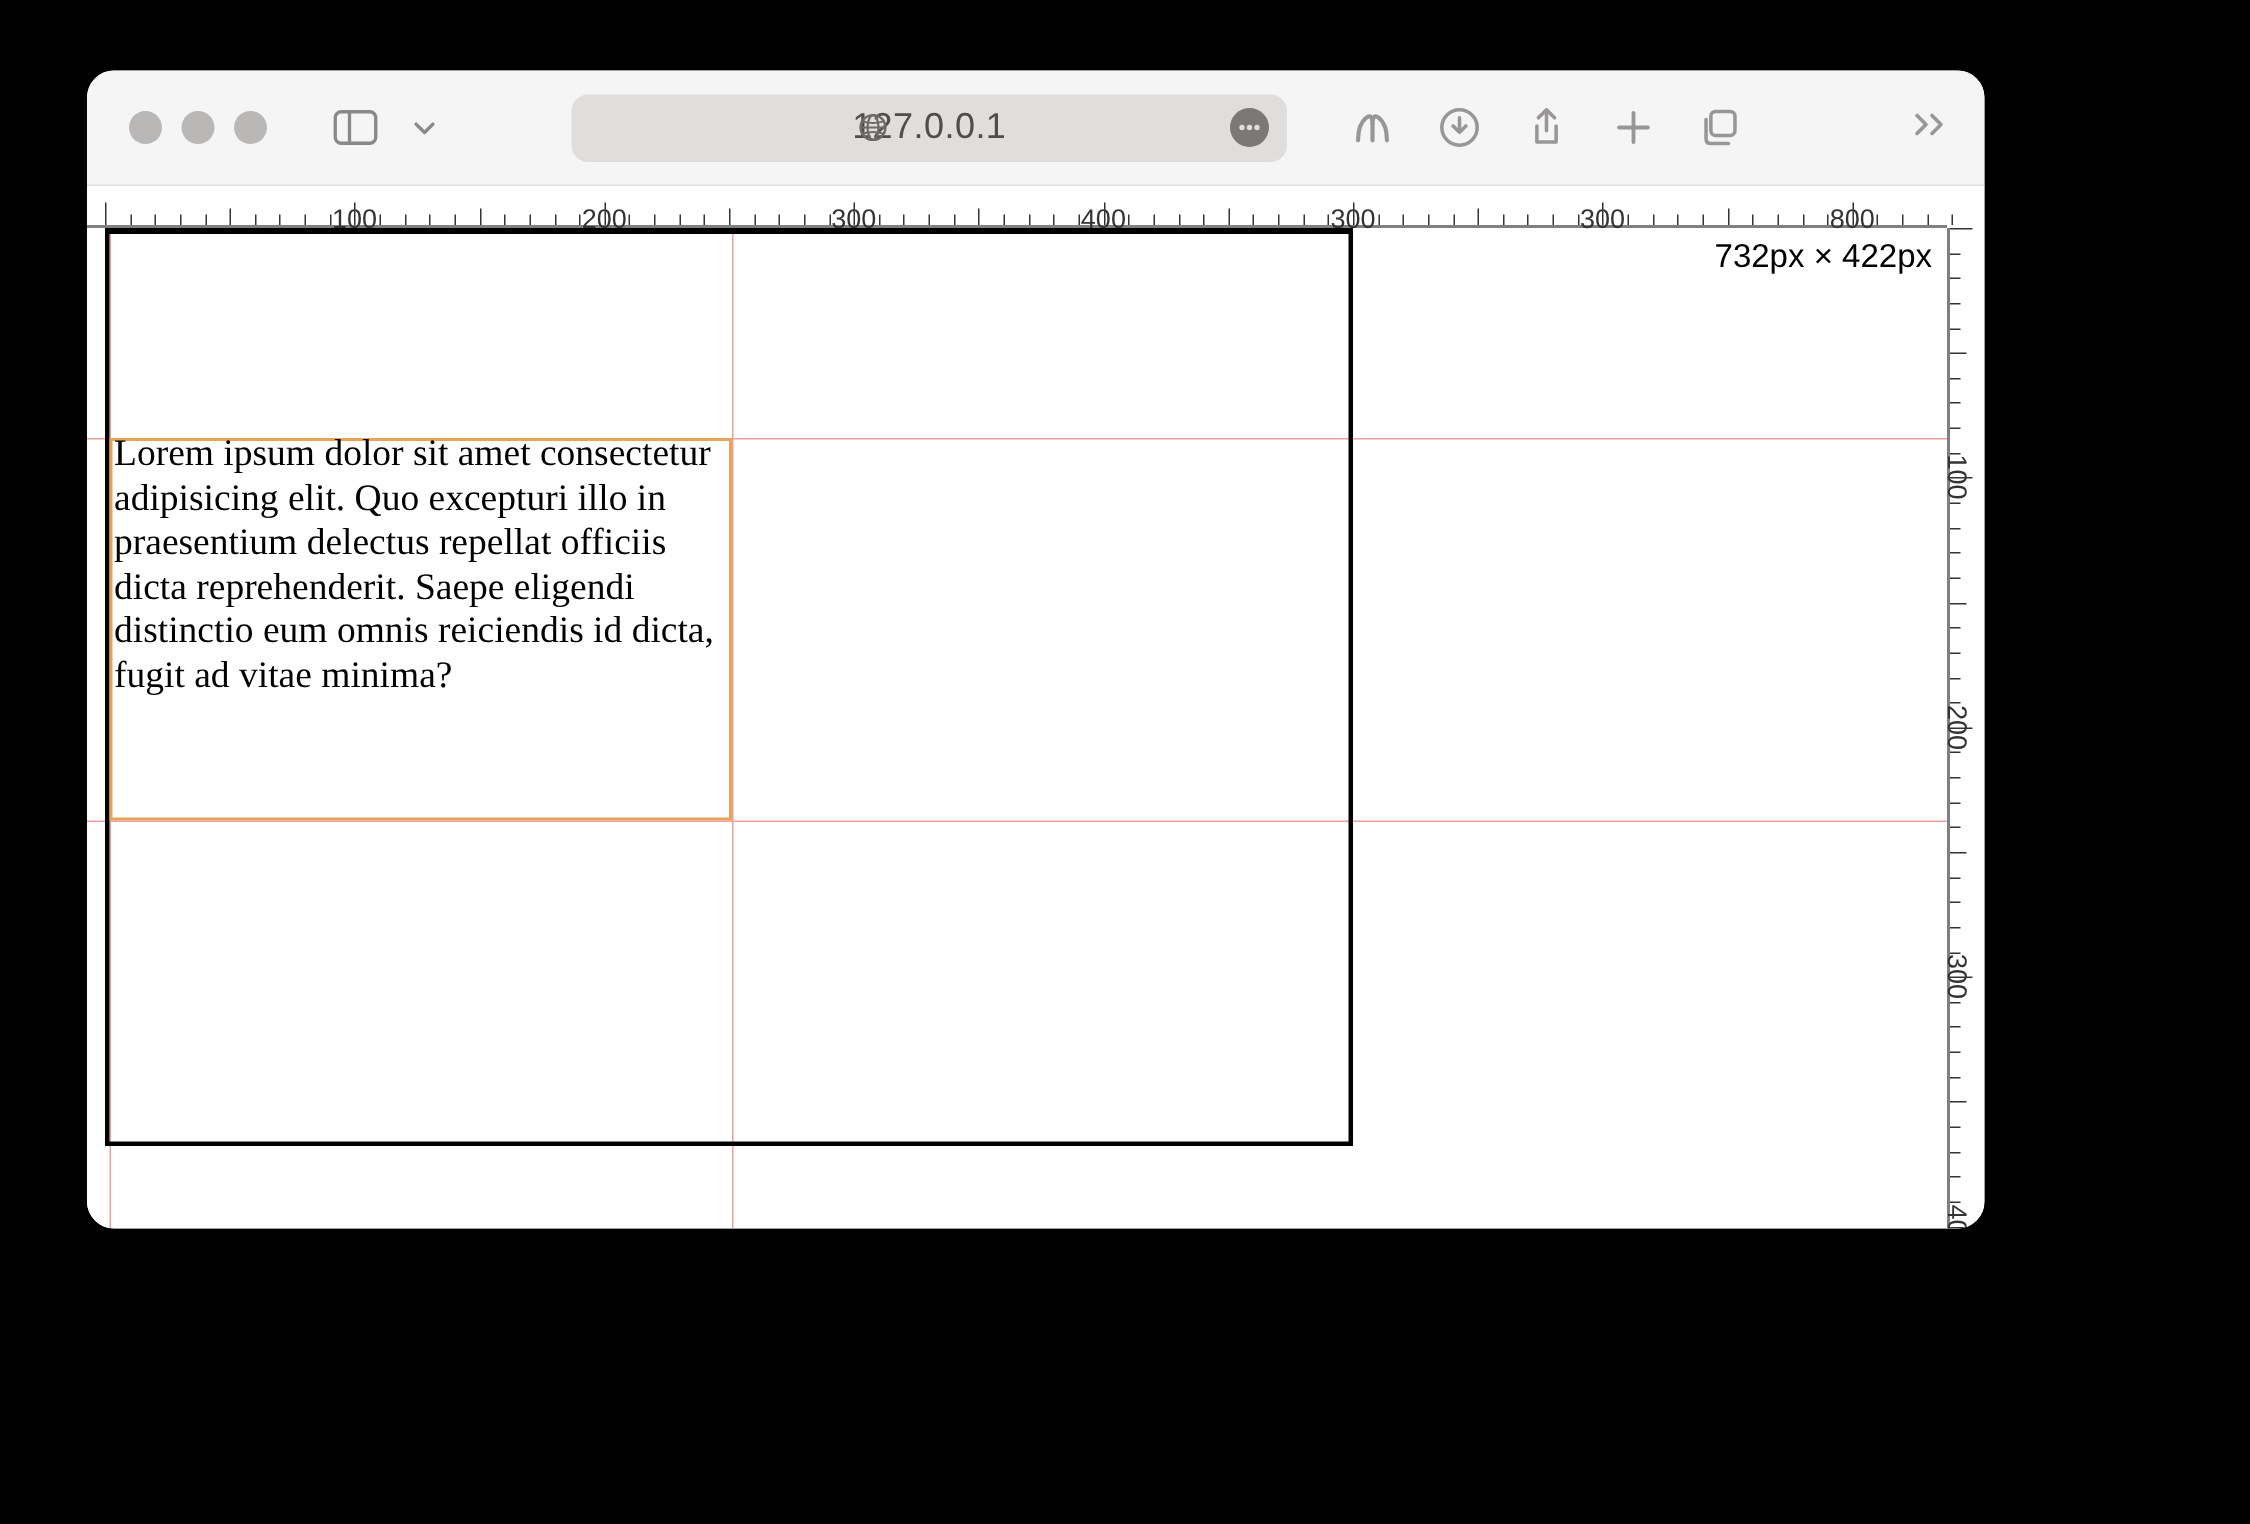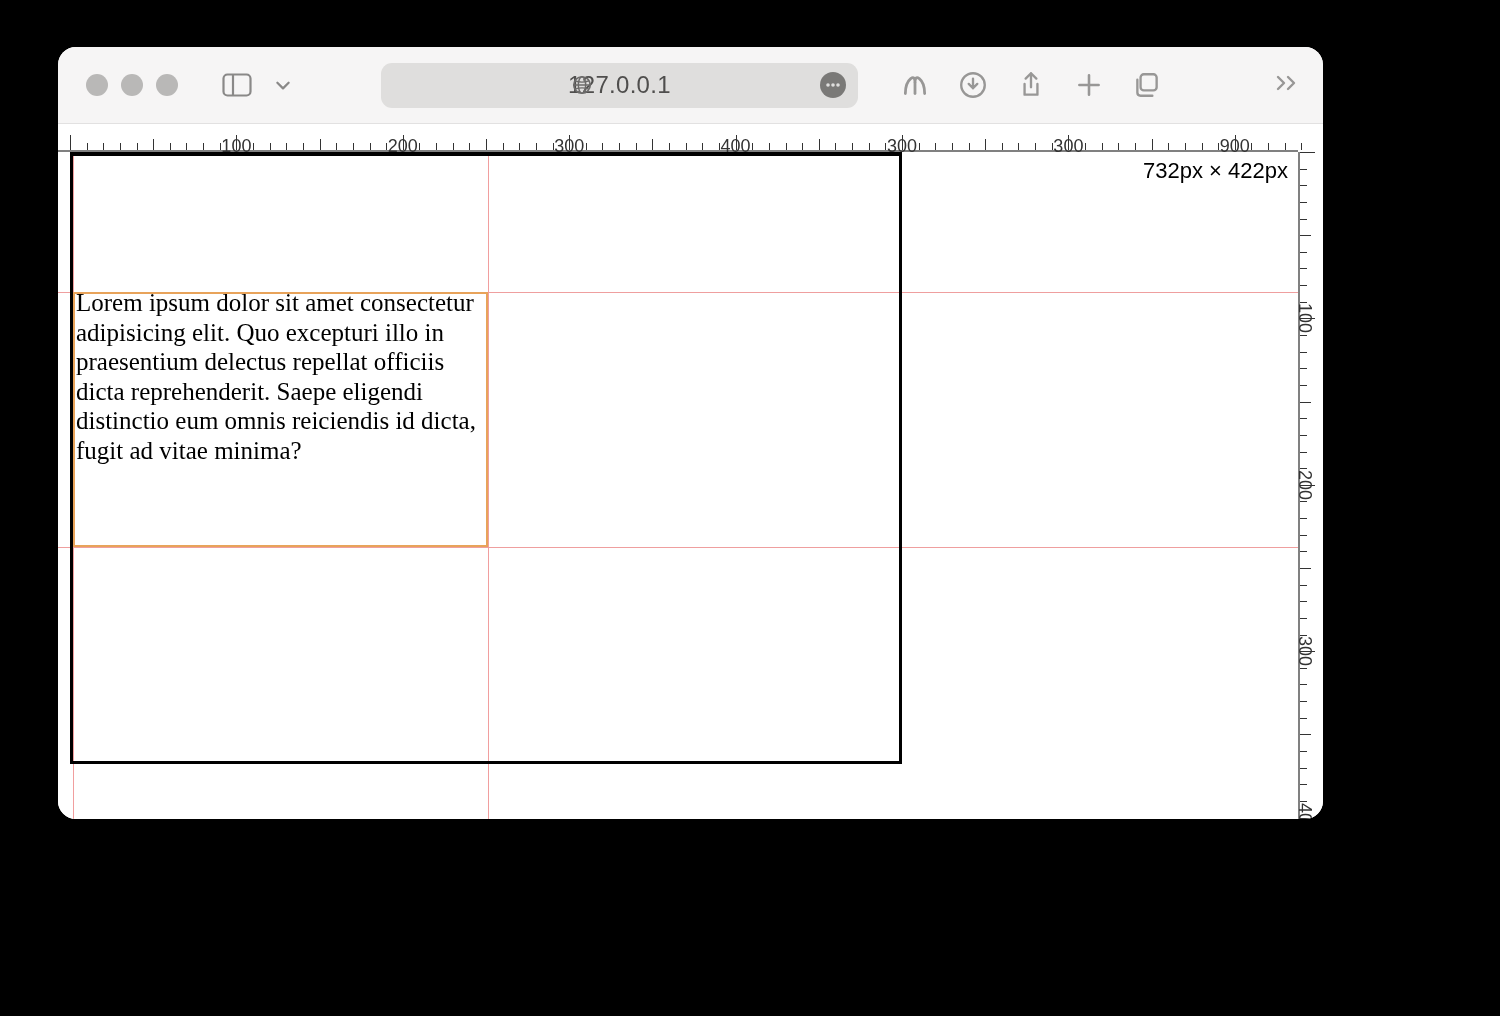--- a/index.html
+++ b/index.html
@@ -388,21 +388,21 @@
         <div class="tick minor" style="left: 1193.44px;"></div>
         <div class="tick minor" style="left: 1210.08px;"></div>
         <div class="tick minor" style="left: 1226.72px;"></div>
         <div class="tick minor" style="left: 1243.36px;"></div>
         <div class="label" style="left: 178.4px;">100</div>
         <div class="label" style="left: 344.8px;">200</div>
         <div class="label" style="left: 511.2px;">300</div>
         <div class="label" style="left: 677.6px;">400</div>
         <div class="label" style="left: 844px;">300</div>
         <div class="label" style="left: 1010.4px;">300</div>
-        <div class="label" style="left: 1176.8px;">900</div>
+        <div class="label" style="left: 1176.8px;">800</div>
       </div>
 
     <div class="ruler-v" id="rulerV">
         <div class="tick major" style="top: 0px;"></div>
         <div class="tick minor" style="top: 16.64px;"></div>
         <div class="tick minor" style="top: 33.28px;"></div>
         <div class="tick minor" style="top: 49.92px;"></div>
         <div class="tick minor" style="top: 66.56px;"></div>
         <div class="tick mid" style="top: 83.2px;"></div>
         <div class="tick minor" style="top: 99.84px;"></div>

